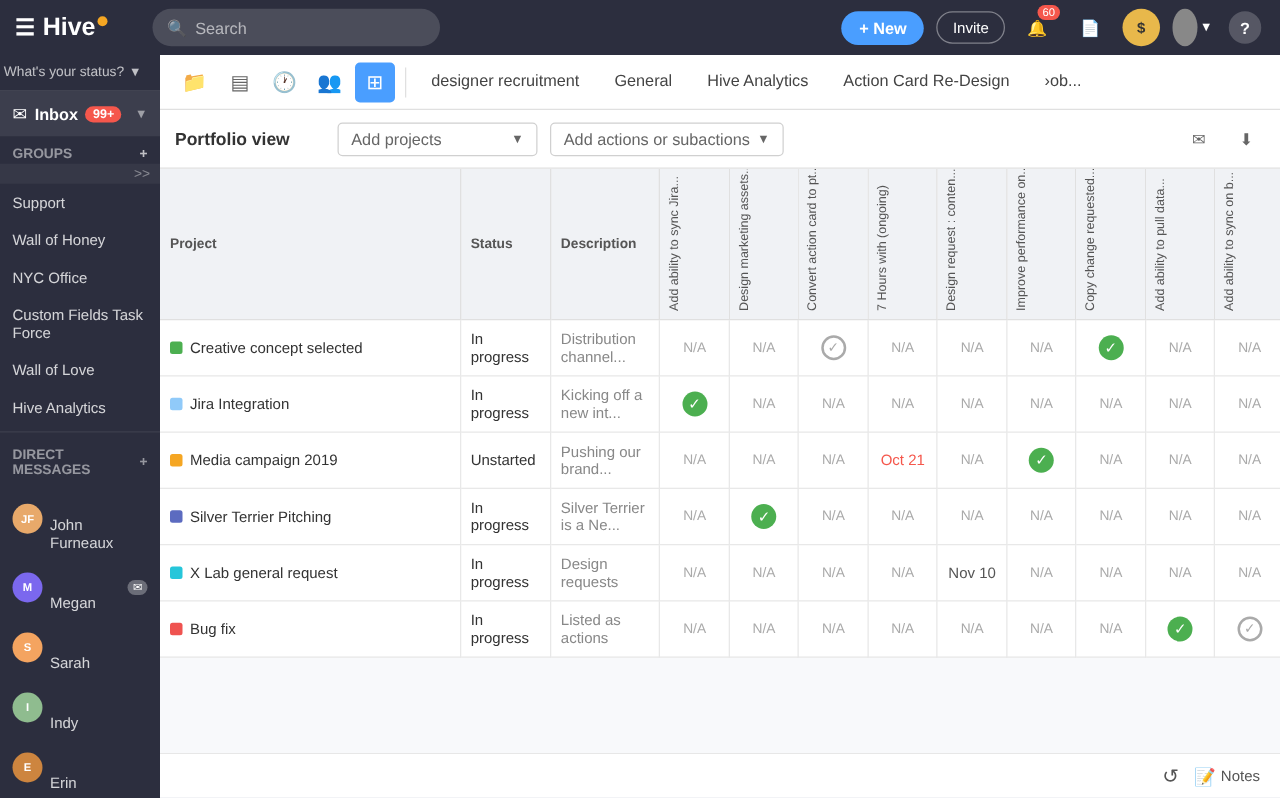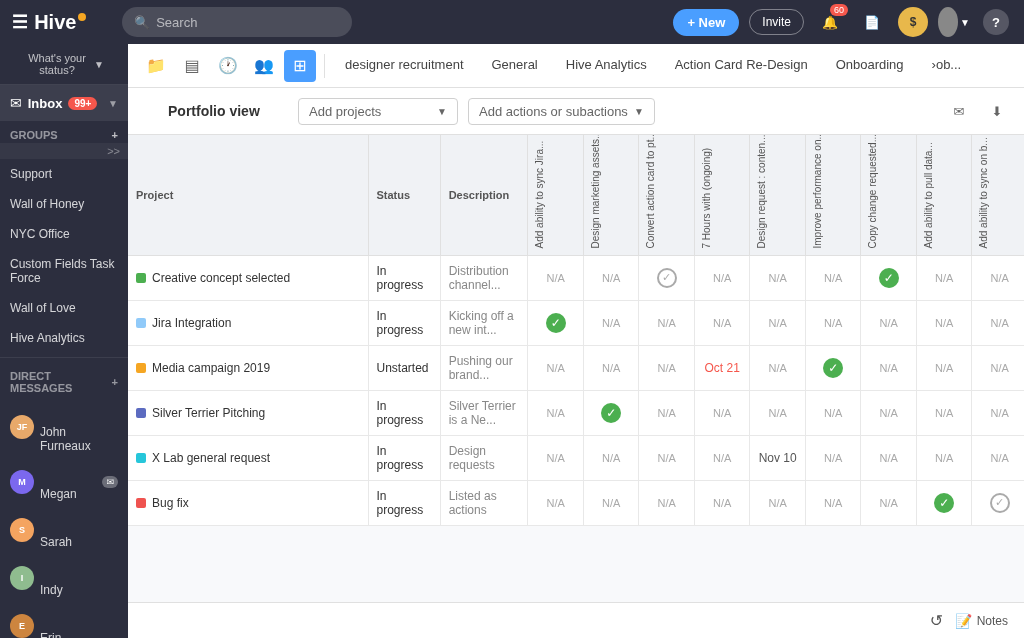--- a/index.html
+++ b/index.html
@@ -15,21 +15,21 @@
     .invite-btn { background: transparent; color: white; border: 1px solid rgba(255,255,255,0.4); border-radius: 20px; padding: 5px 12px; font-size: 12px; cursor: pointer; }
     .nav-icon-btn { color: white; cursor: pointer; position: relative; width: 32px; height: 32px; display: flex; align-items: center; justify-content: center; }
     .badge { position: absolute; top: -2px; right: -2px; background: #f5574c; color: white; font-size: 9px; border-radius: 8px; padding: 1px 4px; min-width: 16px; text-align: center; }
     .avatar-circle { width: 30px; height: 30px; border-radius: 50%; background: #e8a96a; display: flex; align-items: center; justify-content: center; color: white; font-size: 12px; font-weight: bold; }
 
     
     .main { display: flex; flex: 1; overflow: hidden; }
 
     
     .sidebar { width: 128px; background: #2c2e3e; color: white; display: flex; flex-direction: column; flex-shrink: 0; overflow-y: auto; }
-    .status-bar { padding: 8px 24px; display: flex; align-items: center; gap: 4px; font-size: 12px; color: rgba(255,255,255,0.7); cursor: pointer; border-bottom: 1px solid rgba(255,255,255,0.1); text-align: center; }
+    .status-bar { padding: 8px 3px; display: flex; align-items: center; gap: 4px; font-size: 12px; color: rgba(255,255,255,0.7); cursor: pointer; border-bottom: 1px solid rgba(255,255,255,0.1); }
     .status-chevron { font-size: 10px; }
     .inbox-item { padding: 10px 10px; display: flex; align-items: center; gap: 6px; cursor: pointer; background: rgba(255,255,255,0.08); }
     .inbox-label { font-size: 13px; font-weight: 600; color: white; }
     .inbox-badge { background: #f5574c; color: white; font-size: 10px; border-radius: 10px; padding: 1px 6px; font-weight: bold; }
     .inbox-chevron { font-size: 10px; color: rgba(255,255,255,0.5); margin-left: auto; }
     .sidebar-section { padding: 8px 10px 2px; font-size: 11px; font-weight: 700; color: rgba(255,255,255,0.5); display: flex; align-items: center; justify-content: space-between; }
     .sidebar-expand { background: rgba(255,255,255,0.05); display: flex; align-items: center; justify-content: flex-end; padding: 2px 8px; }
     .sidebar-expand-btn { color: rgba(255,255,255,0.4); font-size: 11px; cursor: pointer; }
     .sidebar-nav-item { padding: 8px 10px; font-size: 12px; color: rgba(255,255,255,0.8); cursor: pointer; display: flex; align-items: center; gap: 6px; }
     .section-divider { border-top: 1px solid rgba(255,255,255,0.08); margin: 4px 0; }
@@ -44,21 +44,21 @@
 
     
     .toolbar { background: white; border-bottom: 1px solid #e0e0e0; display: flex; align-items: center; padding: 0 12px; height: 44px; gap: 4px; flex-shrink: 0; overflow: hidden; }
     .toolbar-icon-btn { width: 32px; height: 32px; display: flex; align-items: center; justify-content: center; border-radius: 4px; cursor: pointer; color: #666; font-size: 16px; }
     .toolbar-icon-btn.active { background: #4a9eff; color: white; }
     .toolbar-tab { padding: 12px 12px; font-size: 13px; color: #444; cursor: pointer; white-space: nowrap; border-bottom: 2px solid transparent; height: 44px; display: flex; align-items: center; }
     .toolbar-divider { width: 1px; height: 24px; background: #e0e0e0; margin: 0 4px; }
 
     
     .portfolio-header { background: white; border-bottom: 1px solid #e0e0e0; padding: 8px 12px; display: flex; align-items: center; gap: 10px; flex-shrink: 0; }
-    .portfolio-title { font-size: 14px; font-weight: 600; color: #333; min-width: 120px; margin-left: 28px; }
+    .portfolio-title { font-size: 14px; font-weight: 600; color: #333; min-width: 120px; }
     .portfolio-dropdown { border: 1px solid #d0d0d0; border-radius: 4px; padding: 5px 10px; font-size: 13px; color: #666; display: flex; align-items: center; gap: 6px; cursor: pointer; background: white; min-width: 160px; }
     .portfolio-dropdown .chevron { margin-left: auto; font-size: 10px; }
     .header-actions { margin-left: auto; display: flex; gap: 8px; }
     .header-action-icon { width: 30px; height: 30px; display: flex; align-items: center; justify-content: center; cursor: pointer; color: #666; }
 
     
     .table-area { flex: 1; overflow: auto; background: #f8f9fb; }
     .portfolio-table { width: 100%; border-collapse: collapse; min-width: 900px; }
     .portfolio-table th { background: #f0f2f5; font-size: 11px; font-weight: 600; color: #555; text-align: left; padding: 6px 8px; border-right: 1px solid #e0e0e0; border-bottom: 1px solid #e0e0e0; white-space: nowrap; }
     .portfolio-table th.rotated-header { height: 120px; vertical-align: bottom; padding: 0; position: relative; }
@@ -214,23 +214,20 @@
       <div class="toolbar-tab">
         <span>General</span>
       </div>
       <div class="toolbar-tab">
         <span>Hive Analytics</span>
       </div>
       <div class="toolbar-tab">
         <span>Action Card Re-Design</span>
       </div>
       <div class="toolbar-tab">
-        <span>Onboarding</span>
-      </div>
-      <div class="toolbar-tab">
         <span>›ob...</span>
       </div>
     </div>
 
     <div class="portfolio-header">
       <span class="portfolio-title">Portfolio view</span>
       <div class="portfolio-dropdown">
         <span>Add projects</span>
         <span class="chevron">▼</span>
       </div>

